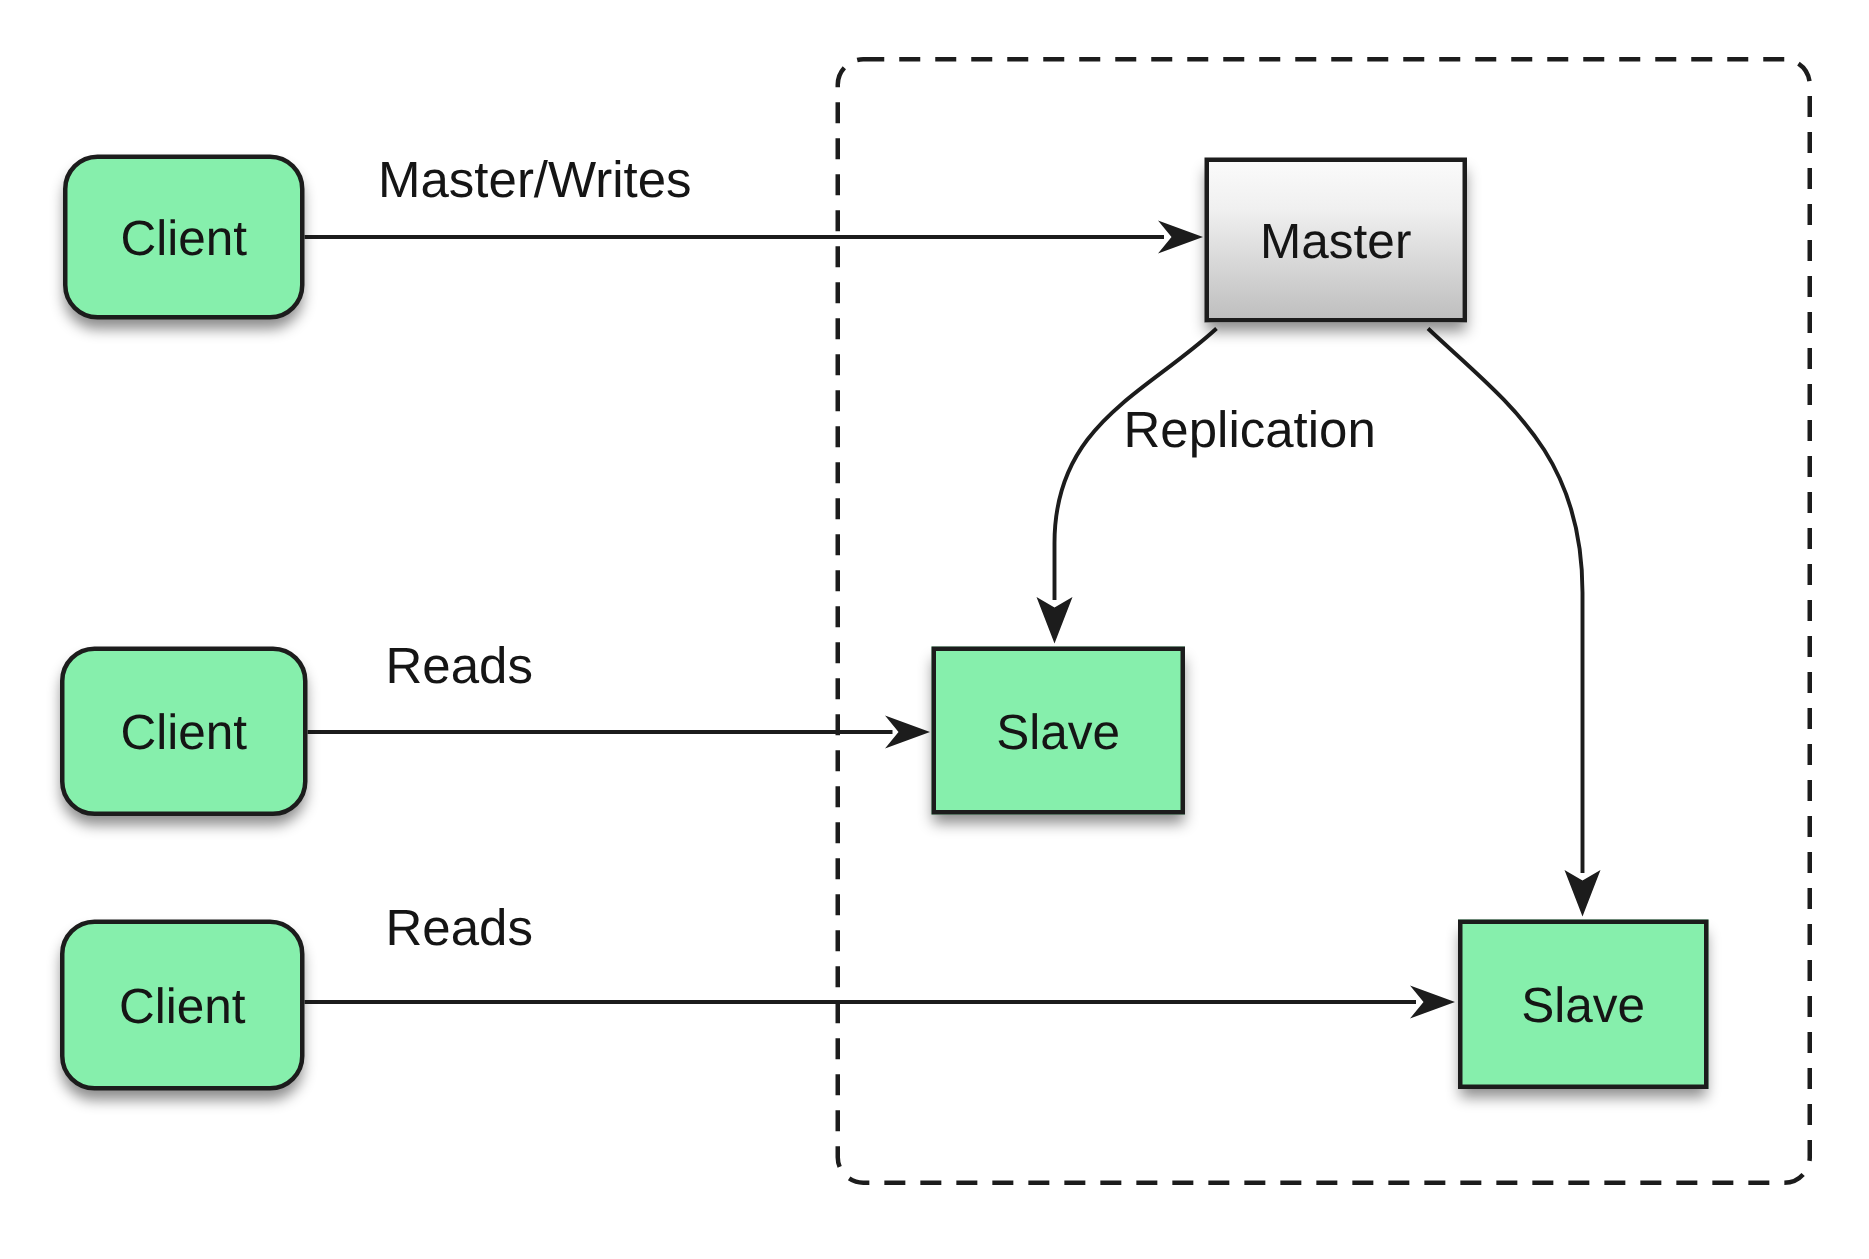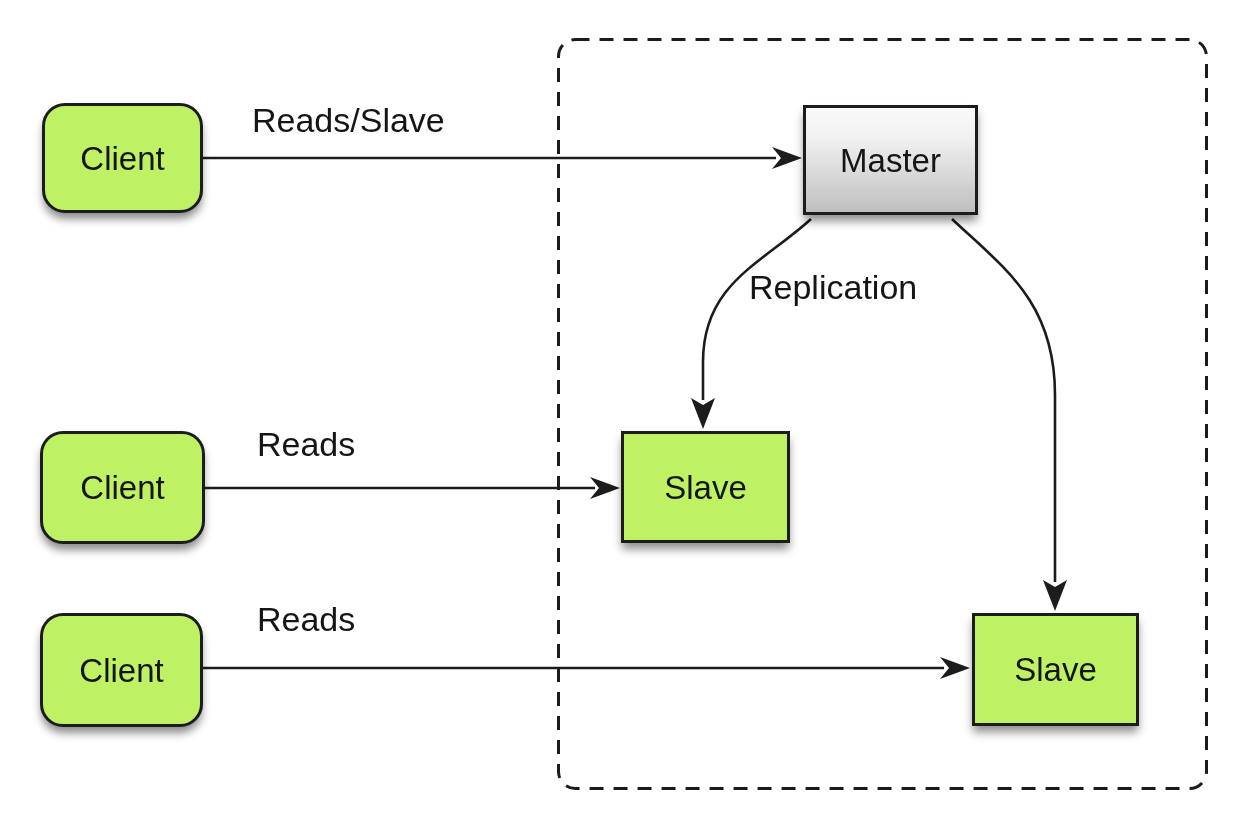--- a/index.html
+++ b/index.html
@@ -8,21 +8,21 @@
     width:1246px;height:839px;
     background:#ffffff;
     font-family:"Liberation Sans",sans-serif;
     overflow:hidden;
   }
   .overlay{position:absolute;left:0;top:0;width:1246px;height:839px;pointer-events:none;}
   .node{
     position:absolute;
     display:flex;align-items:center;justify-content:center;
     border:3px solid #1c1c1c;
-    background:#bef264;
+    background:#86efac;
     color:#151515;
     font-size:33px;
     line-height:1;
     box-shadow:0 7px 9px -1px rgba(0,0,0,0.45);
     box-sizing:border-box;
   }
   .node-client{border-radius:23px;}
   .node-master{
     background:linear-gradient(to bottom,#fafafa 0%,#f0f0f0 30%,#bfbfbf 100%);
   }
@@ -76,21 +76,21 @@
   </div>
 
   <div class="node" style="left:621px;top:431px;width:169px;height:112px;">
     <span>Slave</span>
   </div>
 
   <div class="node" style="left:972px;top:613px;width:167px;height:113px;">
     <span>Slave</span>
   </div>
 
-  <div class="edge-label" style="left:252px;top:103px;">Reads/Slave</div>
+  <div class="edge-label" style="left:252px;top:103px;">Master/Writes</div>
 
   <div class="edge-label" style="left:257px;top:427px;">Reads</div>
 
   <div class="edge-label" style="left:257px;top:602px;">Reads</div>
 
   <div class="edge-label" style="left:749px;top:270px;">Replication</div>
 
 </div>
 
 </body></html>

